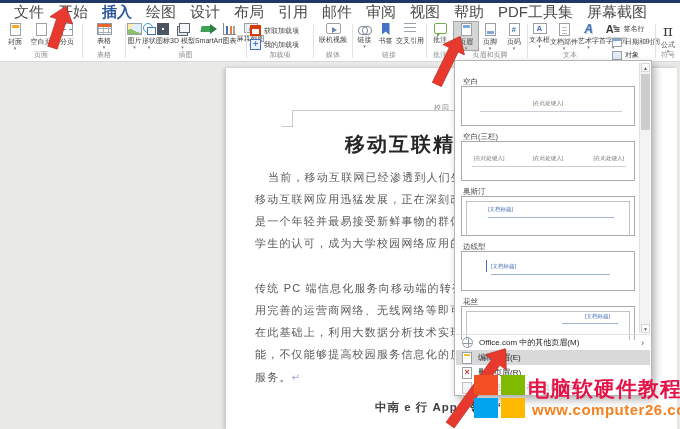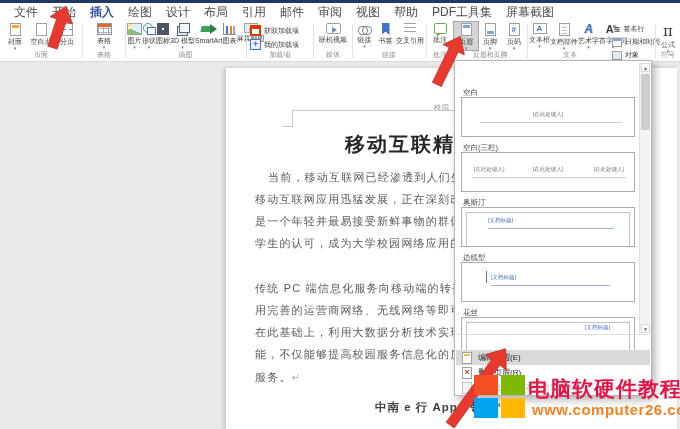--- a/index.html
+++ b/index.html
@@ -6,21 +6,21 @@
   * { margin:0; padding:0; box-sizing:border-box; }
   html,body { font-family:"Liberation Sans","DejaVu Sans",sans-serif; }
   #stage { position:relative; width:680px; height:429px; background:#e9e9e7; overflow:hidden; }
 
   
   .top-strip { position:absolute; left:0; top:0; width:680px; height:3px; background:#1f3864; }
 
   
   .tabrow { position:absolute; left:0; top:3px; width:680px; height:18px; background:#ffffff;
             display:flex; align-items:center; padding-left:7px; }
-  .tab { font-size:12px; color:#4a4a4a; padding:2px 7px; white-space:nowrap; cursor:default; }
+  .tab { font-size:15px; color:#4a4a4a; padding:2px 7px; white-space:nowrap; cursor:default; }
   .tab.active { color:#2b579a; font-weight:bold; }
 
   
   .ribbon { position:absolute; left:0; top:21px; width:680px; height:41px; background:#ffffff;
             border-bottom:1px solid #d9d9d9; }
   .vsep { position:absolute; top:3px; width:1px; height:34px; background:#e2e2e2; }
   .rgroup { position:absolute; top:0; height:40px; }
   .rbtns { position:absolute; left:0; top:1px; right:0; display:flex; justify-content:space-around; }
   .rb { display:flex; flex-direction:column; align-items:center; width:100%; padding-top:1px; }
   .rb .lbl { font-size:7px; color:#3c3c3c; white-space:nowrap; line-height:8px; margin-top:2px; text-align:center;}
@@ -99,21 +99,21 @@
   .hdr-hint { position:absolute; font-size:7px; color:#8a8a8a; letter-spacing:1px; }
   .hdr-line { position:absolute; background:#c9c9c9; }
   .doc-title { position:absolute; font-size:20px; font-weight:bold; color:#262626; letter-spacing:2px; white-space:nowrap; }
   .doc-line { position:absolute; font-size:11px; color:#595959; letter-spacing:1.2px; white-space:nowrap; }
   .doc-line .pmark { color:#9aa7c7; font-size:10px; }
   .doc-foot { position:absolute; font-size:11.5px; font-weight:bold; color:#404040; letter-spacing:1px; white-space:nowrap; }
 
   
   .panel { position:absolute; left:454px; top:60px; width:198px; height:336px; background:#ffffff;
            border:1px solid #b6b6b6; box-shadow:3px 4px 8px rgba(0,0,0,.3); z-index:20; }
-  .gallery { position:absolute; left:1px; top:20px; width:184px; height:270px; overflow:hidden; }
+  .gallery { position:absolute; left:1px; top:9px; width:184px; height:270px; overflow:hidden; }
   .gsec-label { position:absolute; left:7px; font-size:7.5px; color:#444; white-space:nowrap; }
   .gbox { position:absolute; left:5px; width:174px; height:40px; border:1px solid #ababab; background:#fff; }
   .gbox .ph { position:absolute; font-size:5.5px; color:#777; letter-spacing:0; white-space:nowrap; }
   .gbox .ph.blue { color:#4a6fb5; }
   .gbox .pline { position:absolute; height:1px; background:#c9ced6; }
   .gbox .inner { position:absolute; left:4px; right:4px; top:4px; bottom:-1px; border:1px solid #c2c2c2; border-bottom:none; }
   .gbox .vbar { position:absolute; width:1px; background:#4a6fb5; }
 
   .gscroll { position:absolute; right:1px; top:2px; width:11px; height:270px; background:#f3f3f3; border-left:1px solid #e0e0e0; }
   .gscroll .btn { position:absolute; left:1px; width:9px; height:9px; background:#fdfdfd; border:1px solid #d6d6d6; color:#606060;
@@ -410,20 +410,25 @@
     </div>
 
     <div class="gscroll">
       <div class="btn" style="top:0;">▲</div>
       <div class="thumb"></div>
       <div class="btn" style="bottom:0;">▼</div>
     </div>
 
     <div class="menu-sep" style="top:273px;"></div>
 
+    <div class="mitem" style="top:274px;">
+      <span class="i-globe"></span>
+      <span>Office.com 中的其他页眉(M)</span>
+      <span class="chev">›</span>
+    </div>
     <div class="mitem hl" style="top:289px;">
       <span class="i-editdoc"></span>
       <span>编辑页眉(E)</span>
     </div>
     <div class="mitem" style="top:304px;">
       <span class="i-deldoc"></span>
       <span>删除页眉(R)</span>
     </div>
     <div class="mitem disabled" style="top:319px;">
       <span class="i-savedoc"></span>

